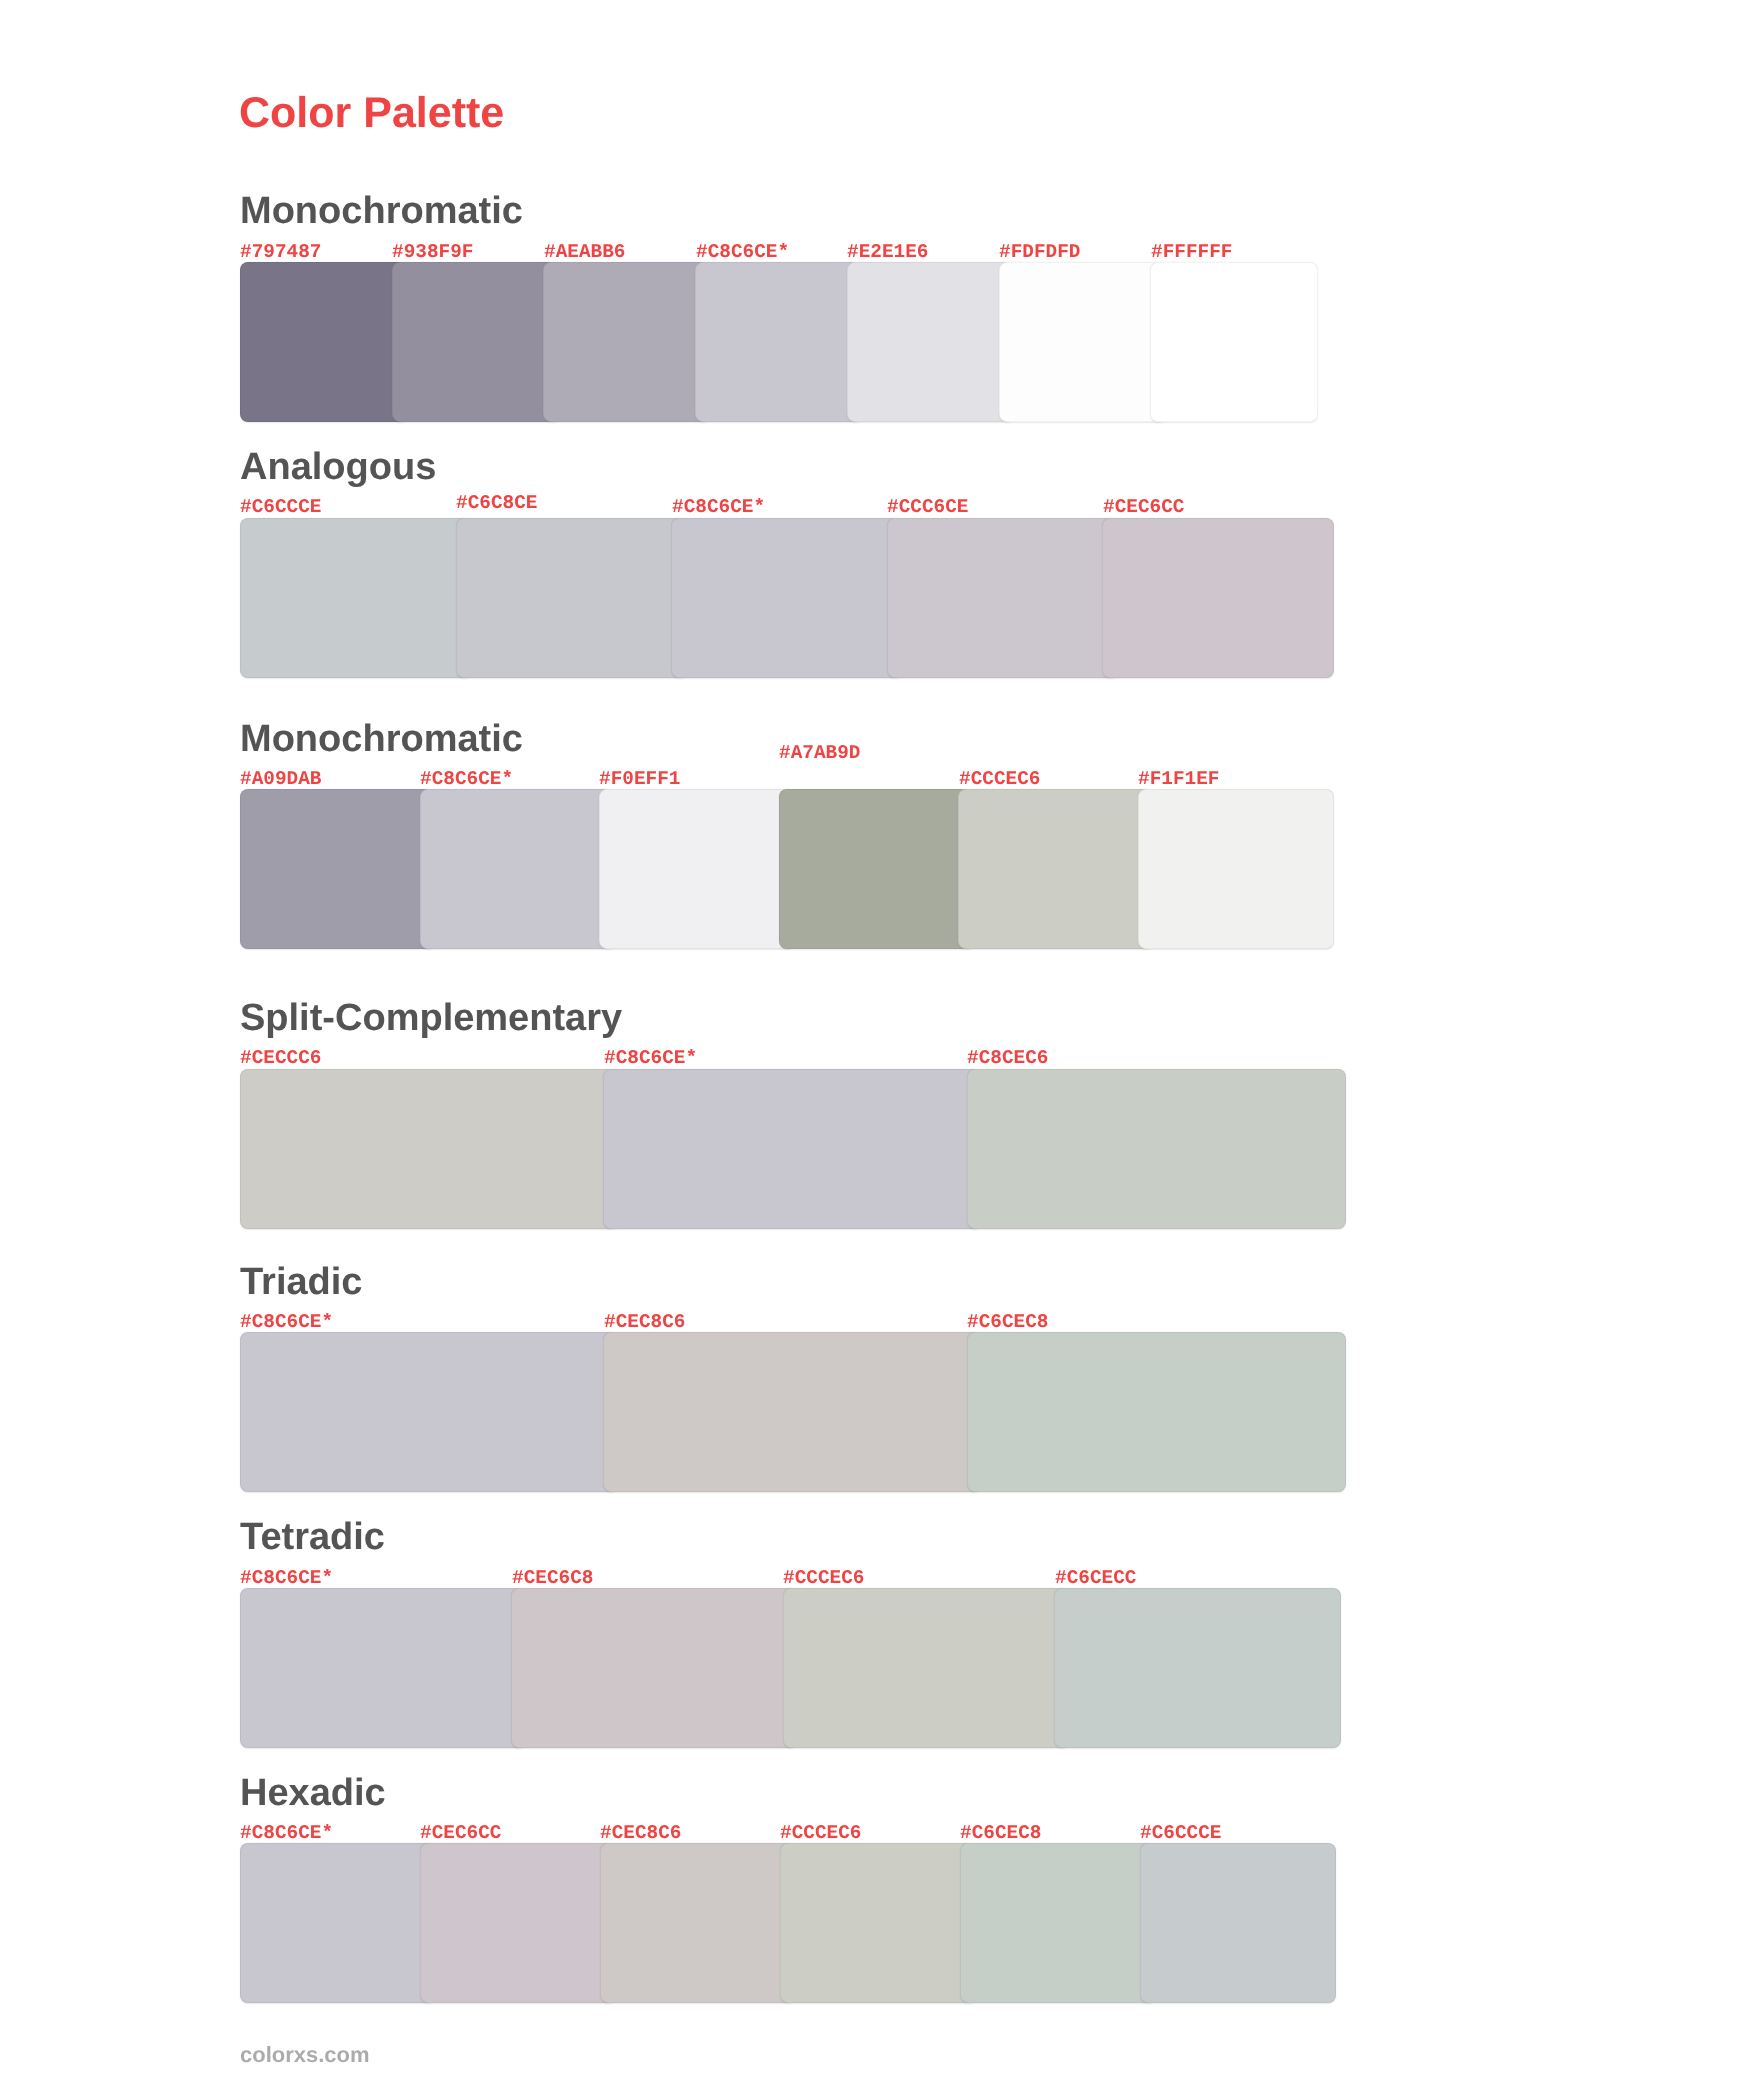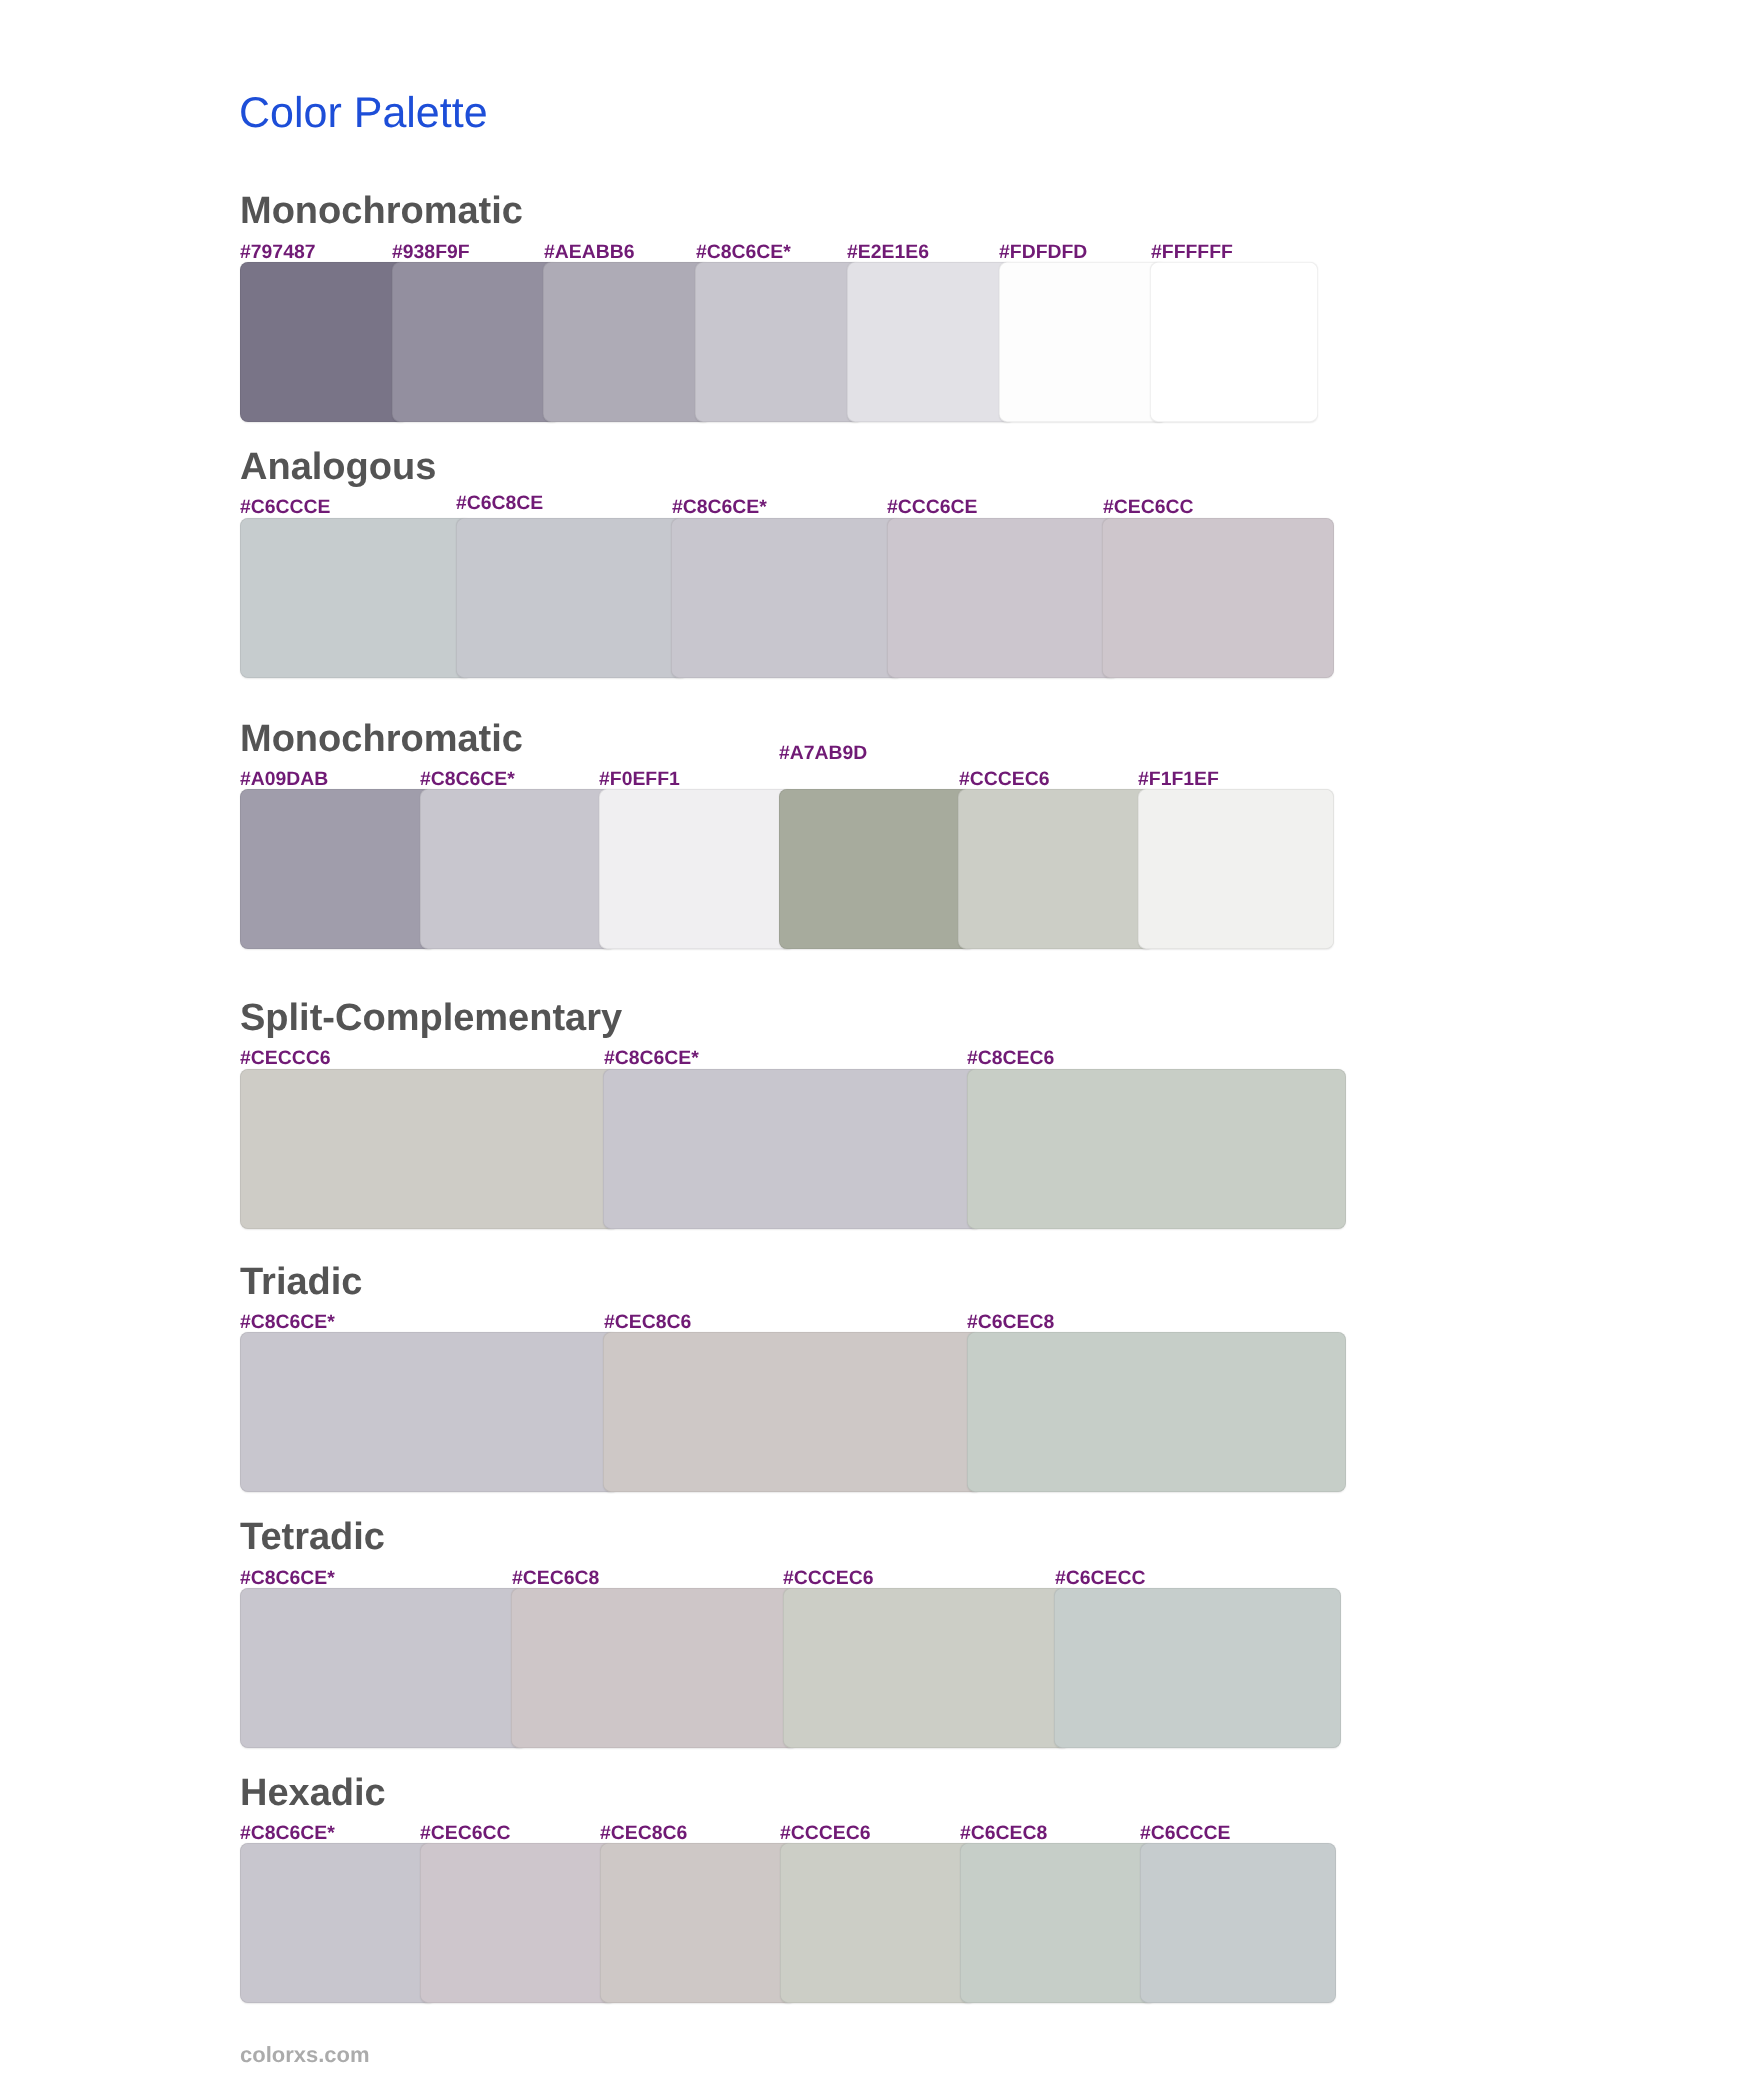--- a/index.html
+++ b/index.html
@@ -7,30 +7,30 @@
   body{width:1757px;height:2077px;overflow:hidden;
        font-family:"Liberation Sans",sans-serif;
        -webkit-font-smoothing:antialiased;
        -moz-osx-font-smoothing:grayscale;
        text-rendering:geometricPrecision;}
   .page{position:relative;width:1757px;height:2077px;background:#ffffff;}
 
   .title{position:absolute;left:237px;top:24px;font-size:48px;line-height:48px;
          font-weight:700;color:#222222;white-space:nowrap;}
   .subtitle{position:absolute;left:239px;top:92px;font-size:43px;line-height:43px;
-            font-weight:400;color:#1d4ed8;white-space:nowrap;}
+            font-weight:700;color:#ef4444;white-space:nowrap;}
 
   .section{position:absolute;left:0;top:0;width:1757px;}
   .sec-title{position:absolute;left:240px;font-size:38px;line-height:38px;
              font-weight:700;color:#545454;white-space:nowrap;}
   .strip{position:absolute;left:240px;height:160px;}
   .sw{position:absolute;top:0;height:160px;border-radius:8px;
       box-shadow:inset 0 0 0 0.8px rgba(0,0,0,.07), 0 0.8px 1.6px rgba(0,0,0,.09);}
   .lbl{position:absolute;font-size:19.4px;line-height:19.4px;font-weight:700;
-       color:#701a75;white-space:nowrap;}
+       color:#ef4444;white-space:nowrap;font-family:Liberation Mono, monospace;}
 
   .footer{position:absolute;left:240px;top:2045px;font-size:22px;line-height:19px;
           font-weight:700;color:#ababab;white-space:nowrap;}
 </style>
 </head>
 <body>
 
 <div class="page">
 
   <div class="subtitle">Color Palette</div>

